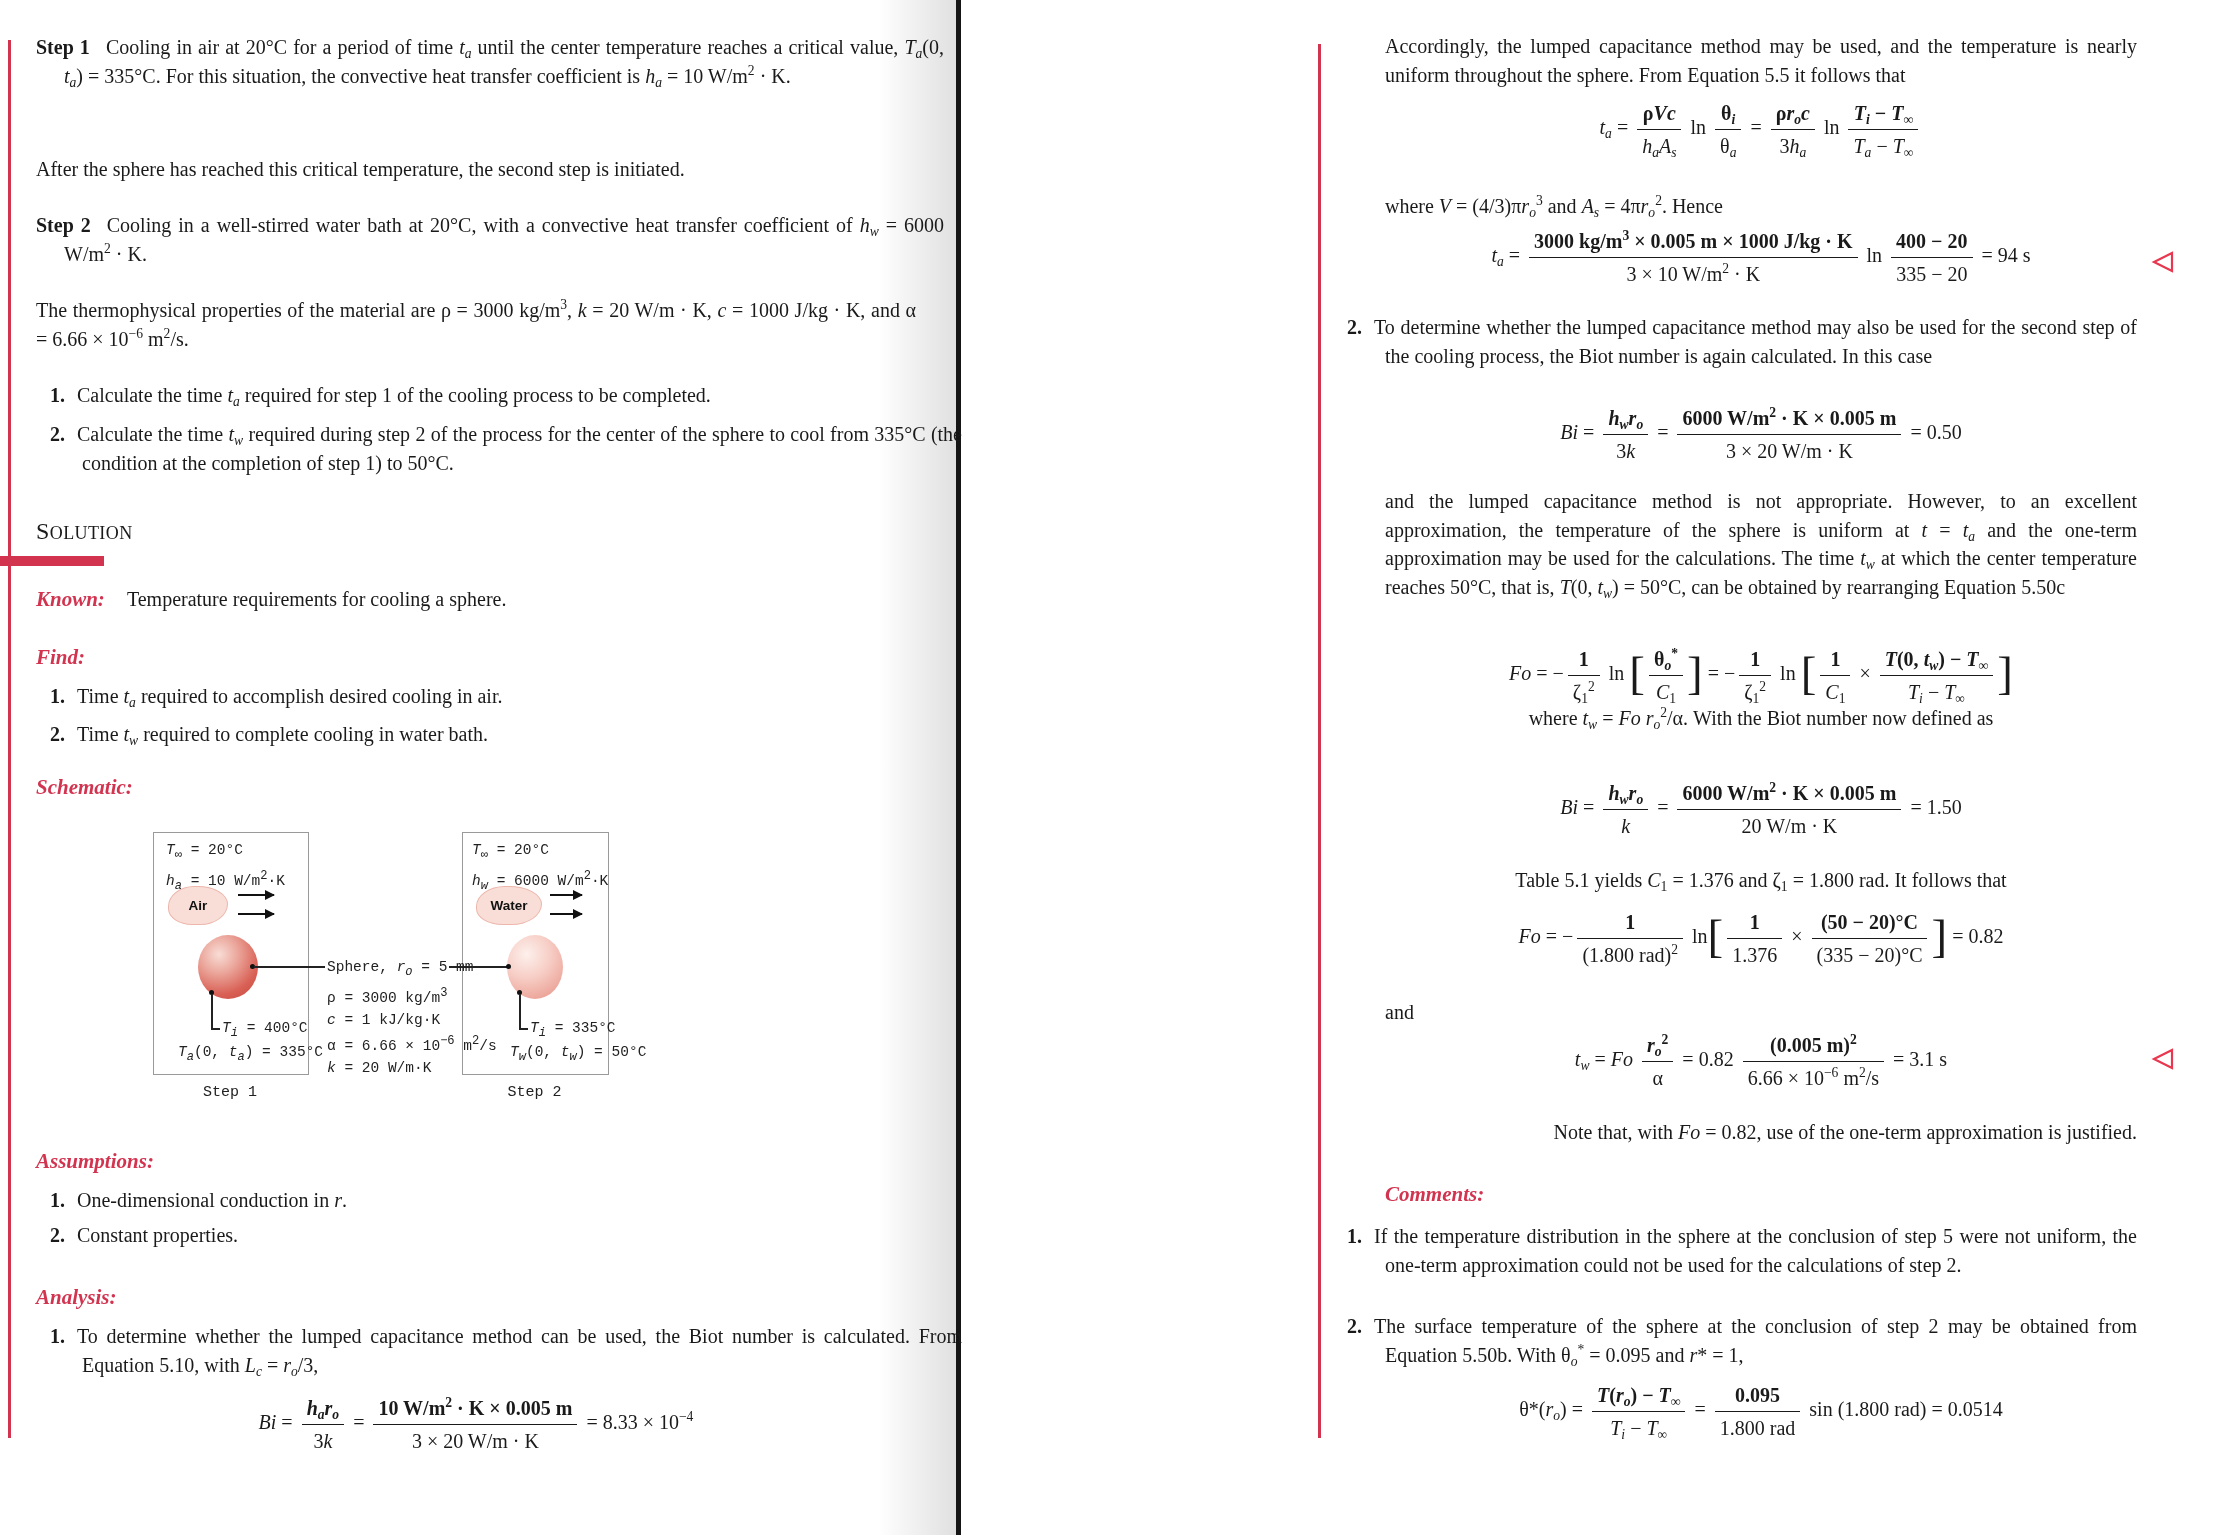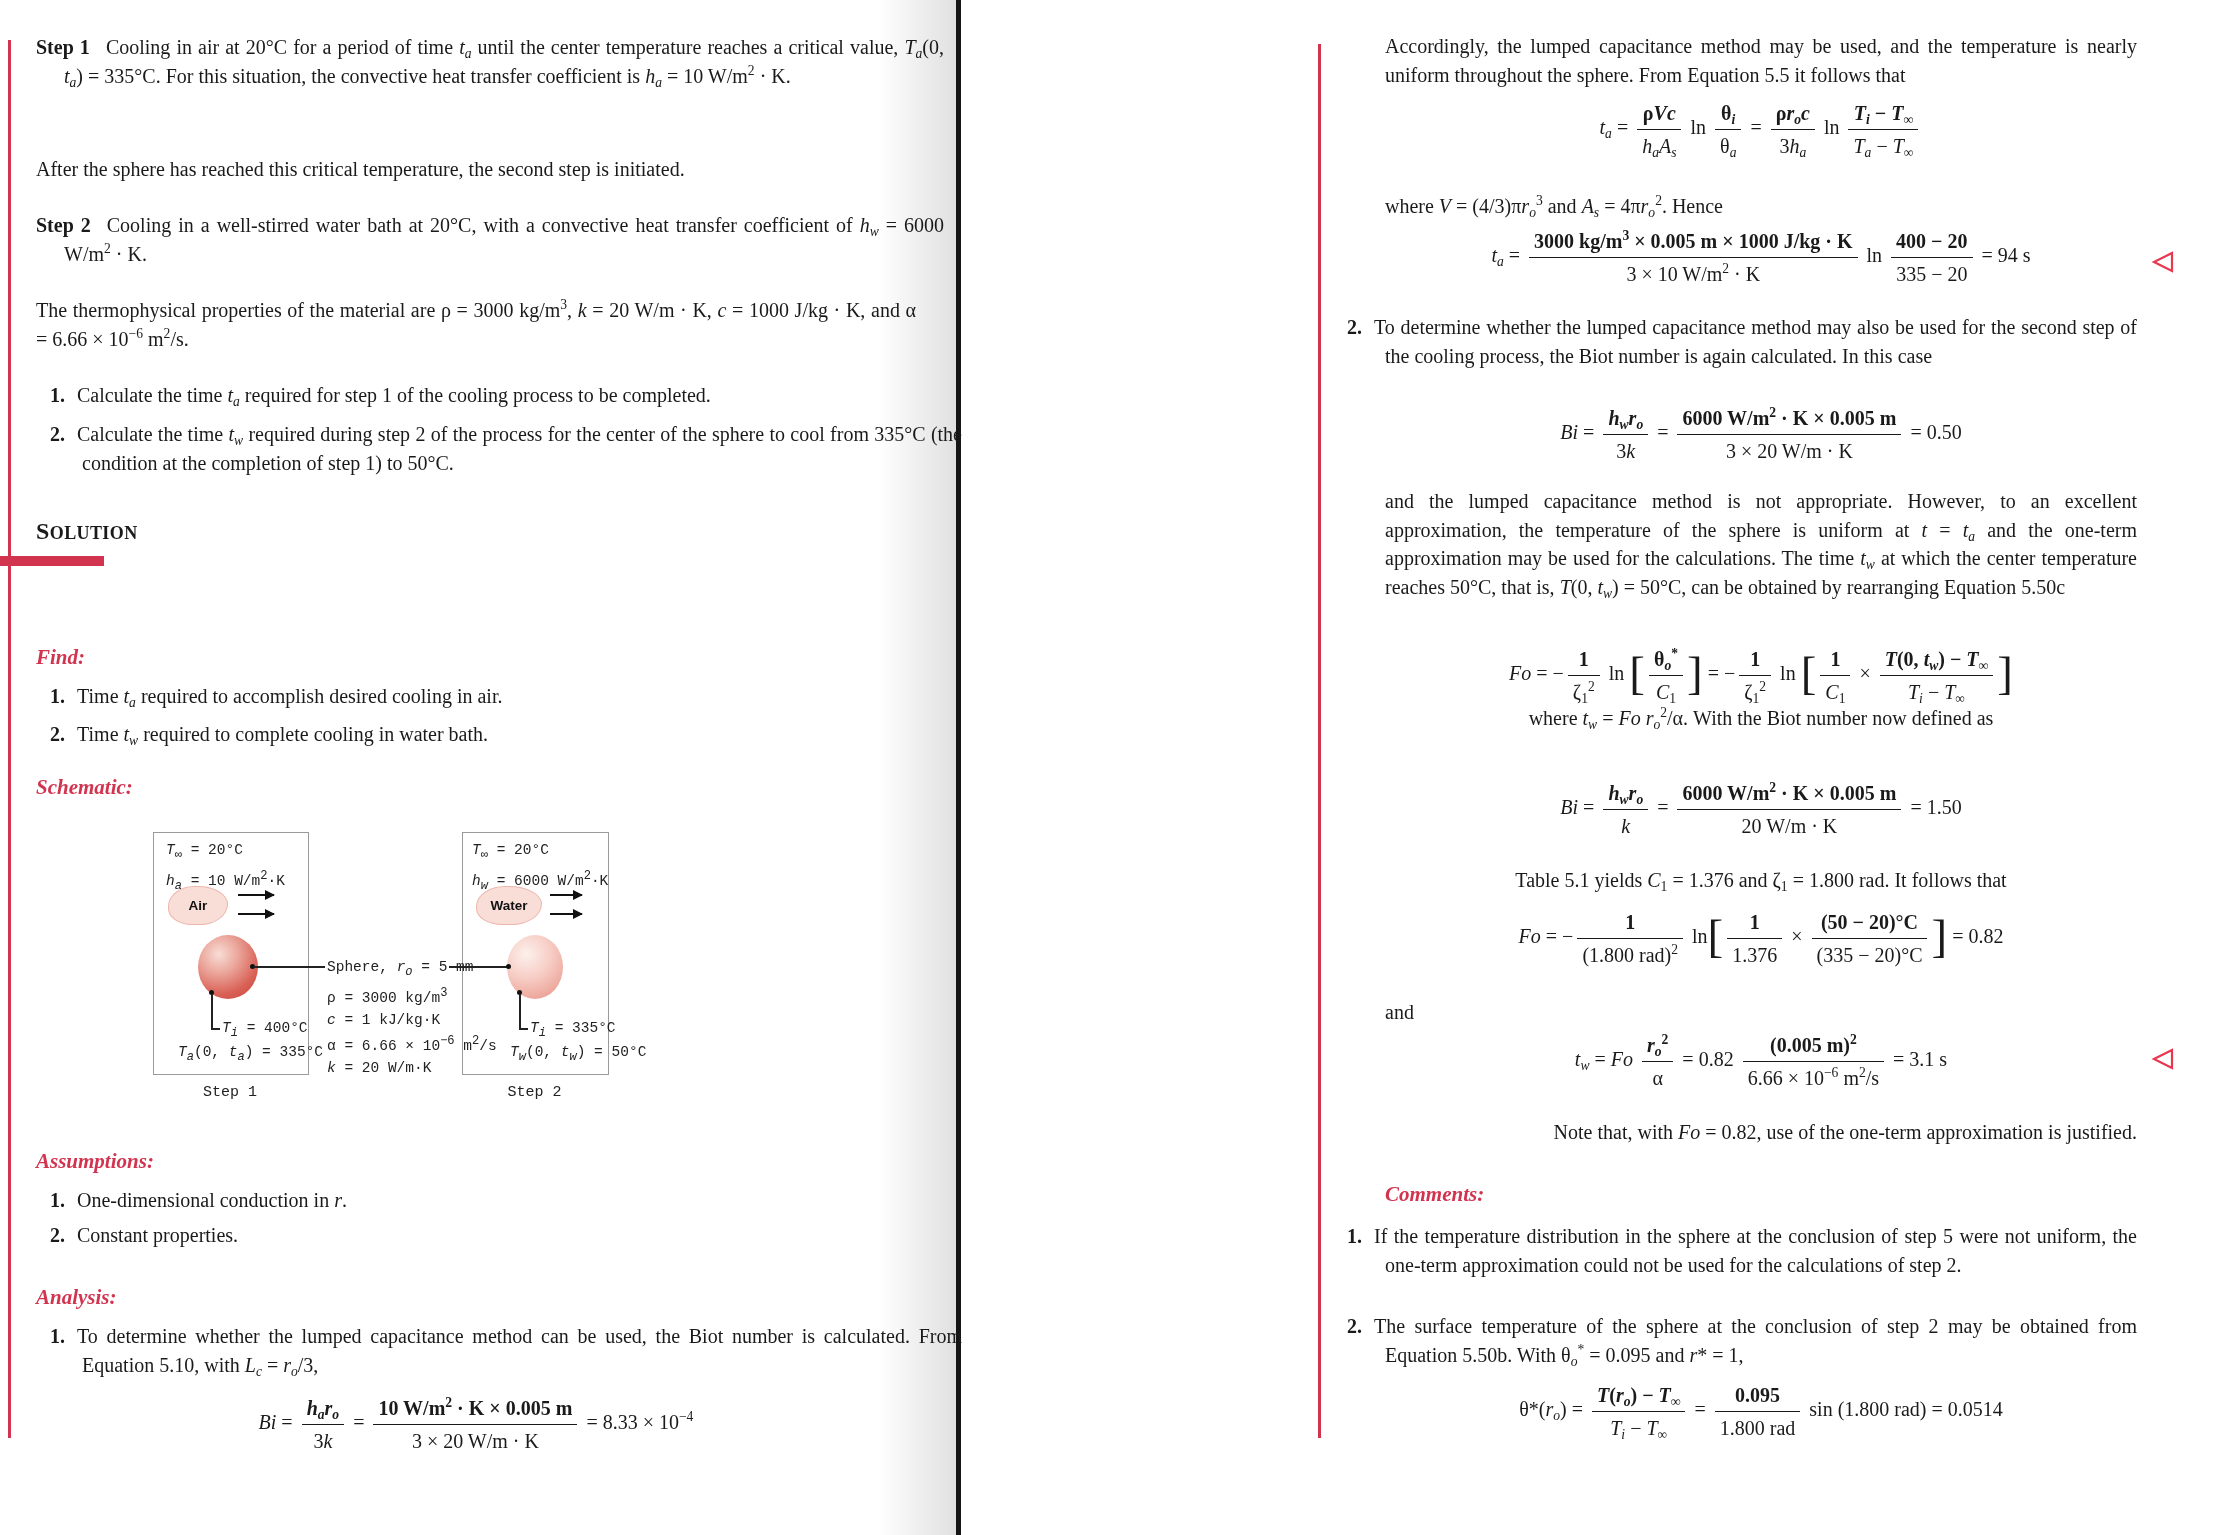--- a/index.html
+++ b/index.html
@@ -9,21 +9,21 @@
   .block { position:absolute; margin:0; font-size:20px; line-height:28.5px; text-align:justify; }
   .lcol { left:36px; width:880px; }
   .rcol { left:1385px; width:752px; }
   .hang { padding-left:28px; text-indent:-28px; }
   .steplbl { font-weight:bold; margin-right:16px; }
   .li { padding-left:46px; text-indent:-32px; }
   .rli { text-indent:-38px; }
   .num { font-weight:bold; margin-right:12px; }
   .rhead { font-weight:bold; font-style:italic; color:#d23450; font-size:21px; text-align:left; }
   .inhead { font-weight:bold; font-style:italic; color:#d23450; font-size:21px; margin-right:22px; }
-  .solution { font-weight:bold; font-size:24px; letter-spacing:0.4px; text-align:left; }
+  .solution { font-weight:normal; font-size:24px; letter-spacing:0.4px; text-align:left; }
   .sol-rest { font-size:18px; }
   .solbar { position:absolute; left:0; top:556px; width:104px; height:10px; background:#d23450; }
   .vrule { position:absolute; width:3px; background:#d23450; }
   .spine-shadow { position:absolute; left:878px; top:0; width:78px; height:1535px;
                   background:linear-gradient(to right, rgba(0,0,0,0), rgba(0,0,0,0.12)); }
   .spine-line { position:absolute; left:956px; top:0; width:5px; height:1535px; background:#151515; }
   
   .eq { position:absolute; font-size:20px; line-height:1.3; text-align:center; white-space:nowrap; }
   .eq sub, .block sub { font-size:68%; line-height:0; vertical-align:-0.28em; }
   .eq sup, .block sup { font-size:68%; line-height:0; vertical-align:0.6em; }
@@ -68,20 +68,21 @@
   <p class="block lcol hang" style="top:211px"><b class="steplbl">Step 2</b><span>Cooling in a well-stirred water bath at 20°C, with a convective heat transfer coefficient of <i>h</i><sub><i>w</i></sub> = 6000 W/m<sup>2</sup> · K.</span></p>
 
   <p class="block lcol" style="top:296px">The thermophysical properties of the material are ρ = 3000 kg/m<sup>3</sup>, <i>k</i> = 20 W/m · K, <i>c</i> = 1000 J/kg · K, and α = 6.66 × 10<sup>−6</sup> m<sup>2</sup>/s.</p>
 
   <p class="block lcol li" style="top:381px"><b class="num">1.</b><span>Calculate the time <i>t</i><sub><i>a</i></sub> required for step 1 of the cooling process to be completed.</span></p>
   <p class="block lcol li" style="top:420px"><b class="num">2.</b><span>Calculate the time <i>t</i><sub><i>w</i></sub> required during step 2 of the process for the center of the sphere to cool from 335°C (the condition at the completion of step 1) to 50°C.</span></p>
 
   <p class="block lcol solution" style="top:517px"><span>S</span><span class="sol-rest">OLUTION</span></p>
   <div class="solbar"></div>
 
+  <p class="block lcol" style="top:585px;text-align:left"><span class="inhead">Known:</span><span>Temperature requirements for cooling a sphere.</span></p>
 
   <p class="block lcol rhead" style="top:643px">Find:</p>
   <p class="block lcol li" style="top:682px"><b class="num">1.</b><span>Time <i>t</i><sub><i>a</i></sub> required to accomplish desired cooling in air.</span></p>
   <p class="block lcol li" style="top:720px"><b class="num">2.</b><span>Time <i>t</i><sub><i>w</i></sub> required to complete cooling in water bath.</span></p>
 
   <p class="block lcol rhead" style="top:773px">Schematic:</p>
 
   <div class="schbox" style="left:153px;top:832px;width:154px;height:241px"></div>
   <div class="schbox" style="left:462px;top:832px;width:145px;height:241px"></div>
 

